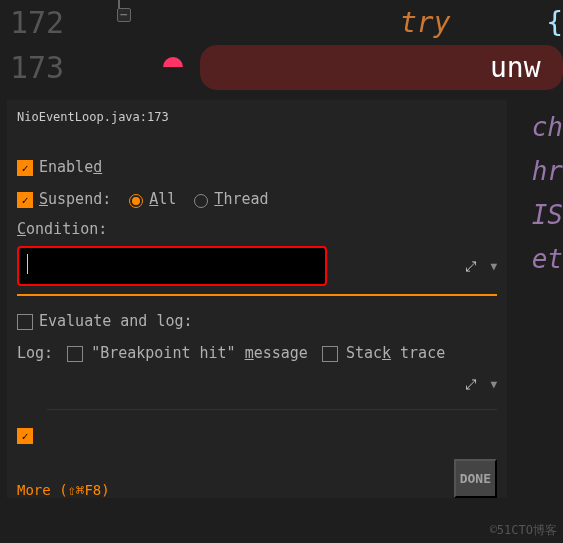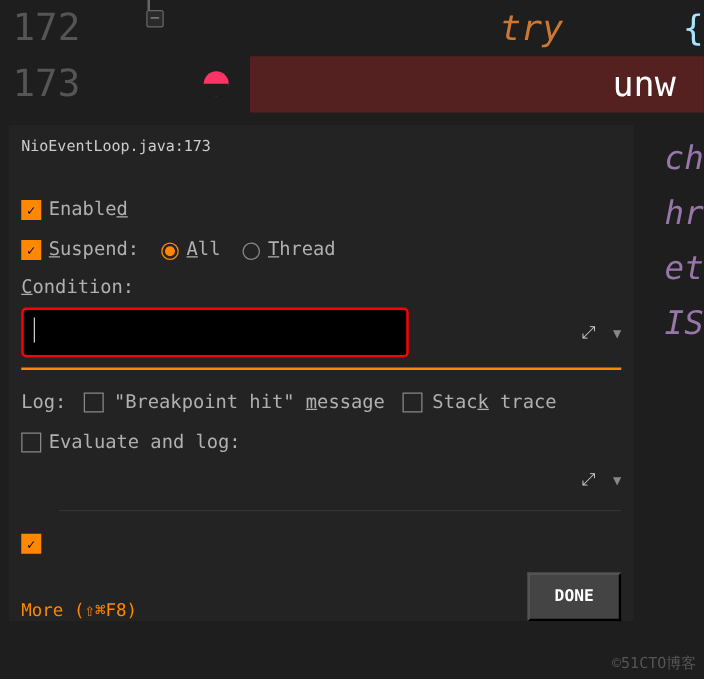--- a/index.html
+++ b/index.html
@@ -24,21 +24,21 @@
 .fold-col { width: 30px; position: relative; height: 100%; }
 .bp-col { width: 55px; position: relative; height: 100%; }
 .code-col {
   flex: 1; height: 100%;
   display: flex; align-items: center;
   padding-left: 200px;
   font-size: 28px; font-style: italic; justify-content: space-between;
 }
 .kw { color: #cc7832; }
 .brace { color: #a9e3ff; font-style: normal; }
-.hl-row { background: #552020; }
+.hl-row { background: #552020; border-radius: 17px; }
 .white-txt { color: #fff; font-style: normal; }
 .fold-handle {
   position: absolute; top: 8px; left: 2px;
   width: 14px; height: 14px;
   border: 1px solid #666;
   background: #2a2a2a;
   color: #888; font-size: 13px; line-height: 12px; text-align: center;
   border-radius: 2px;
 }
 .fold-marker {
@@ -114,22 +114,22 @@
   margin: 2px 0 10px 0;
 }
 .thin-divider { height: 1px; background: #333; margin: 10px 0 10px 30px; }
 .footer {
   display: flex; align-items: flex-end;
   height: 46px; padding-top: 6px;
 }
 .more-link { color: #ff8800; font-size: 14px; }
 .done-btn {
   margin-left: auto;
-  background: #444; color: #ffffff;
-  padding: 10px 20px;
+  background: #444; color: #a3a3a3;
+  padding: 10px 4px;
   font-family: inherit; font-weight: bold; font-size: 13px;
 }
 .watermark {
   position: absolute; right: 6px; bottom: 4px;
   color: #555; font-size: 12px;
 }
 .log-row { flex-wrap: wrap; gap: 2px; }
 .gap { width: 10px; }
 </style>
 </head>
@@ -155,22 +155,22 @@
         <span class="white-txt">unw</span>
       </div>
   </div>
 </div>
 
 <div class="right-code">
   <div>ch</div>
   <div>hr</div>
   <div> </div>
   <div> </div>
+  <div>IS</div>
   <div>et</div>
-  <div>IS</div>
 </div>
 
 <div class="popup">
   <div class="popup-title">NioEventLoop.java:173</div>
 
   <div class="row">
     <span class="cb"></span>
     <span class="lbl"><span>Enable</span><span class="mn">d</span></span>
   </div>
 
@@ -189,36 +189,36 @@
     <div class="cond-box">
         <div class="cursor"></div>
       </div>
     <div style="flex:1"></div>
     <div class="cond-ctrl">
       <span class="expand-icon">⤢</span>
       <span class="chevron-icon">▼</span>
     </div>
   </div>
   <div class="divider"></div>
+
+  <div class="row">
+    <span class="cb empty"></span>
+    <span class="lbl">Evaluate and log:</span>
+  </div>
 
   <div class="row log-row">
     <span class="lbl">Log:</span>
     <span class="gap"></span>
     <span class="cb empty"></span>
     <span class="lbl"><span>"Breakpoint hit" </span><span class="mn">m</span><span>essage</span></span>
     <span class="gap"></span>
     <span class="cb empty"></span>
     <span class="lbl"><span>Stac</span><span class="mn">k</span><span> trace</span></span>
   </div>
 
-  <div class="row">
-    <span class="cb empty"></span>
-    <span class="lbl">Evaluate and log:</span>
-  </div>
-
   <div class="cond-ctrl">
     <span class="expand-icon">⤢</span>
     <span class="chevron-icon">▼</span>
   </div>
 
   <div class="thin-divider"></div>
 
   <div class="row">
     <span class="cb"></span>
   </div>

